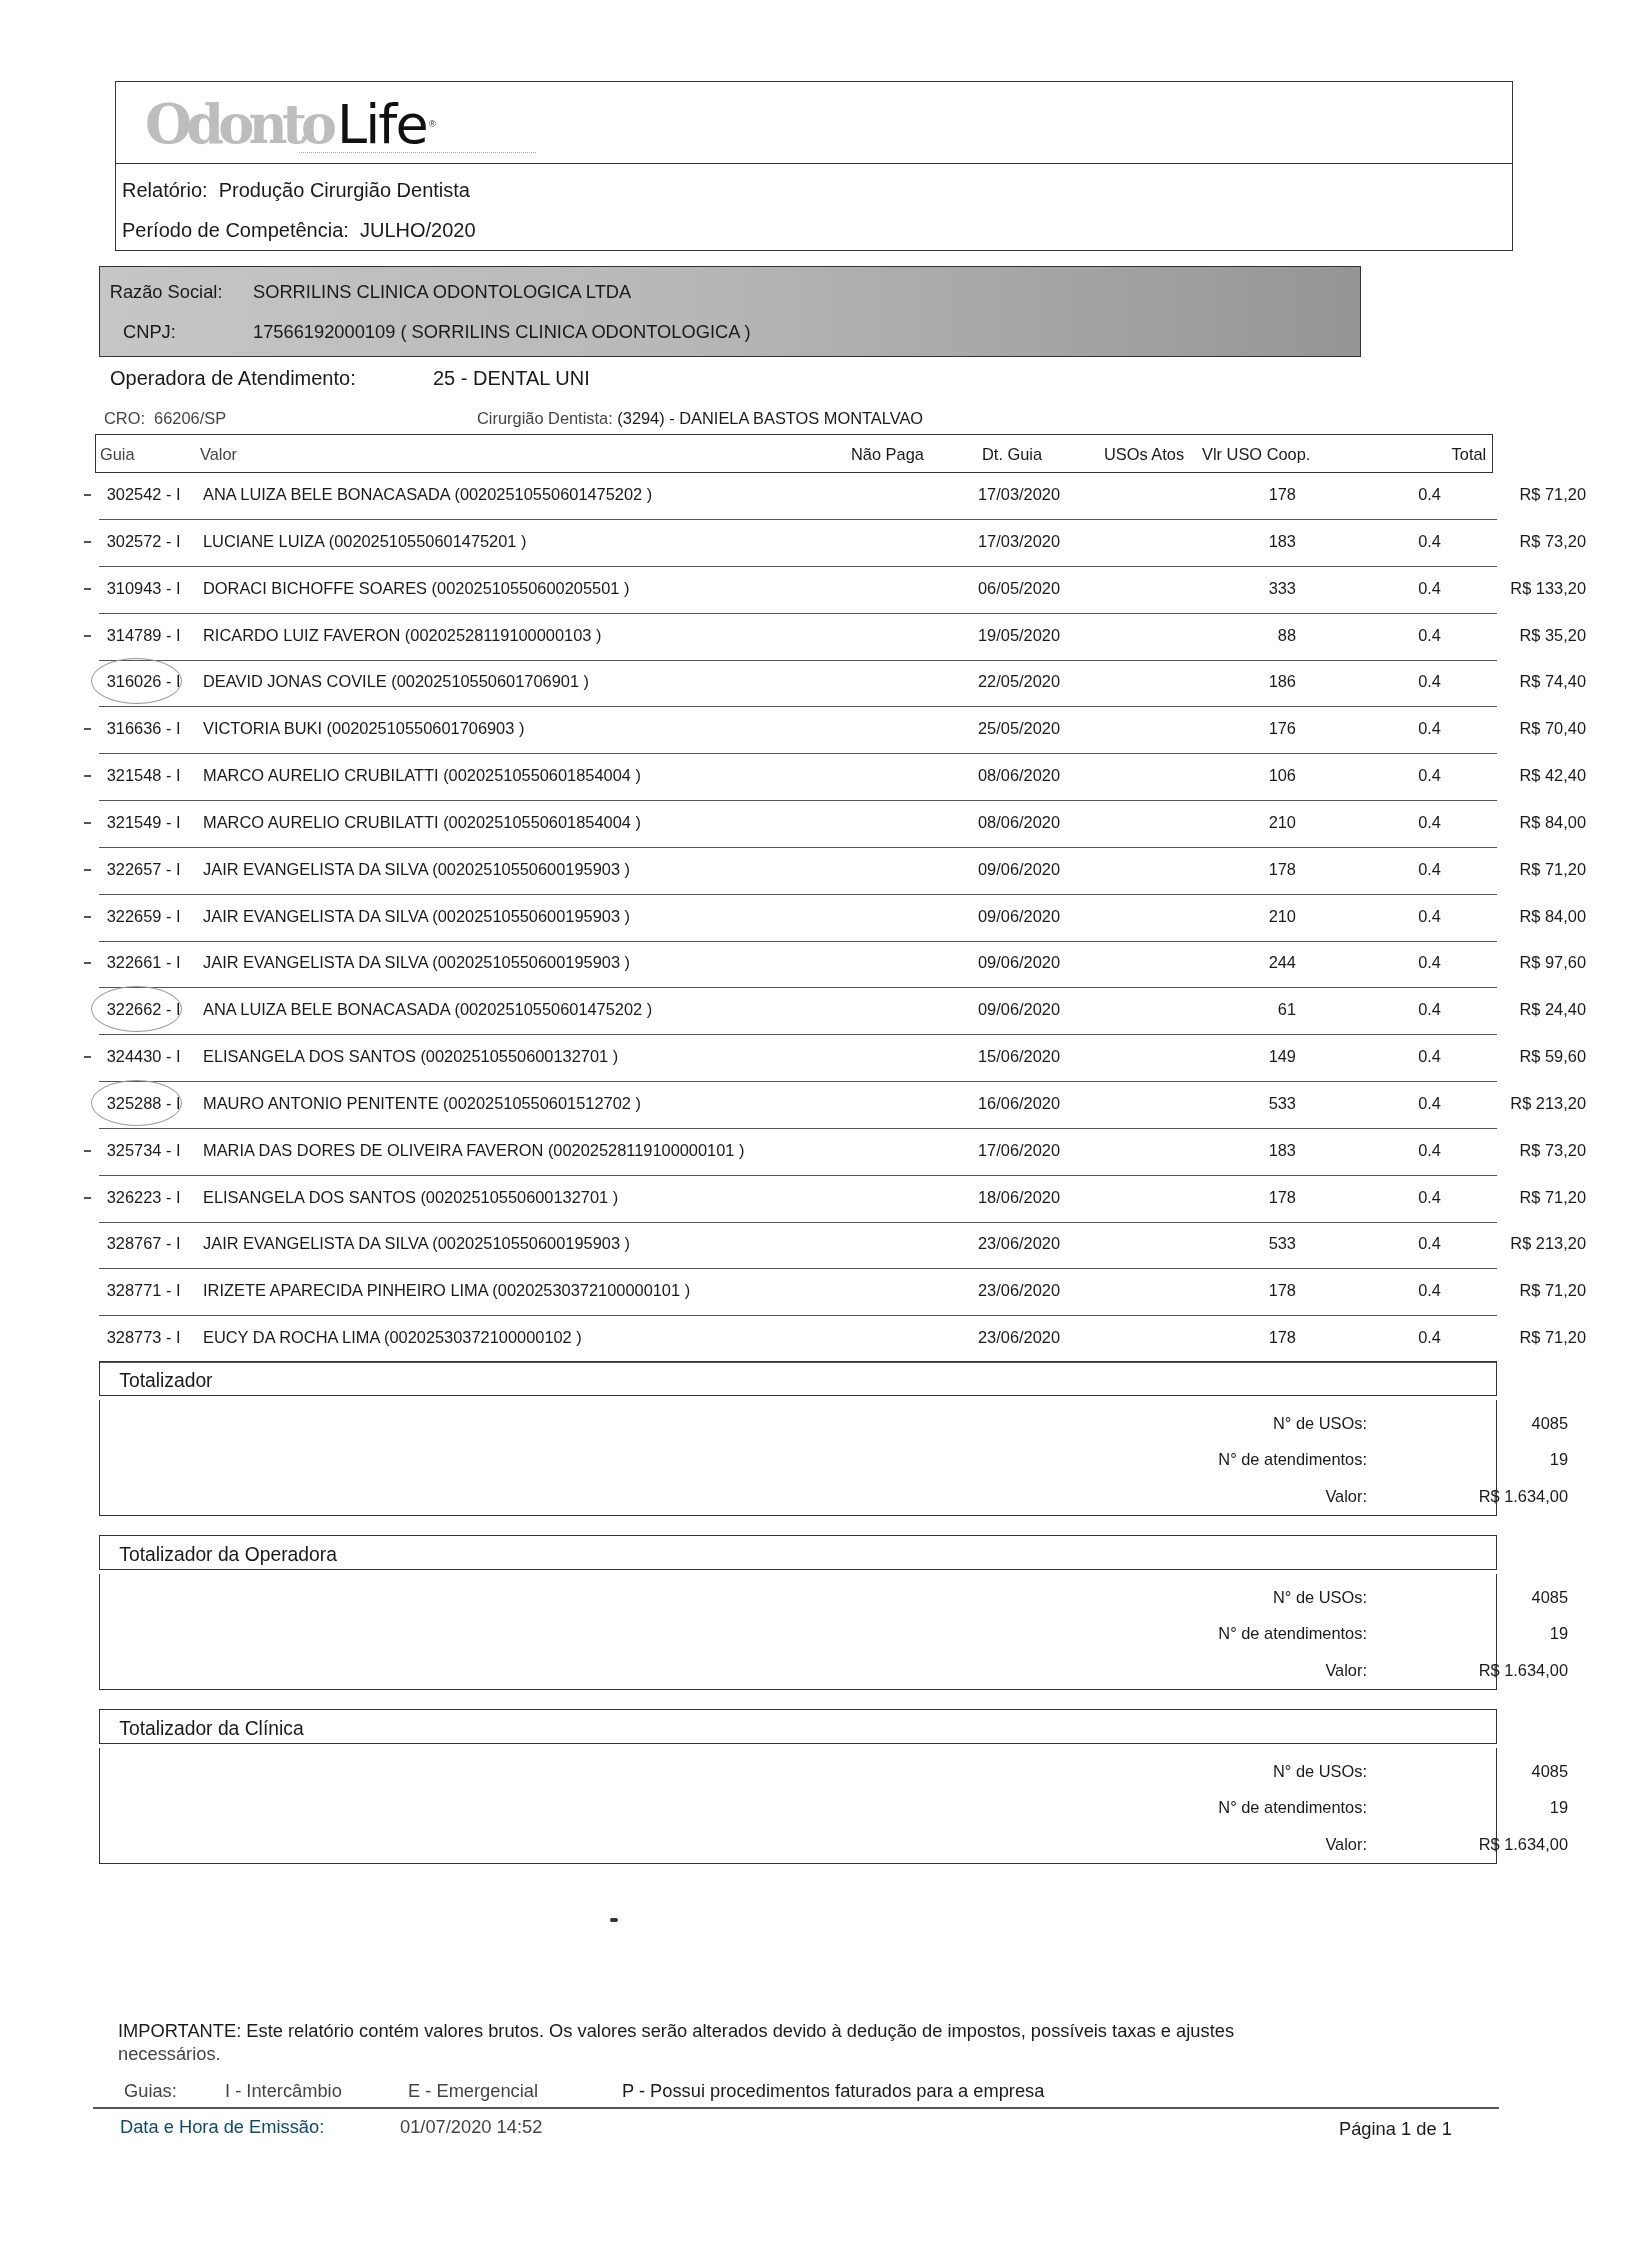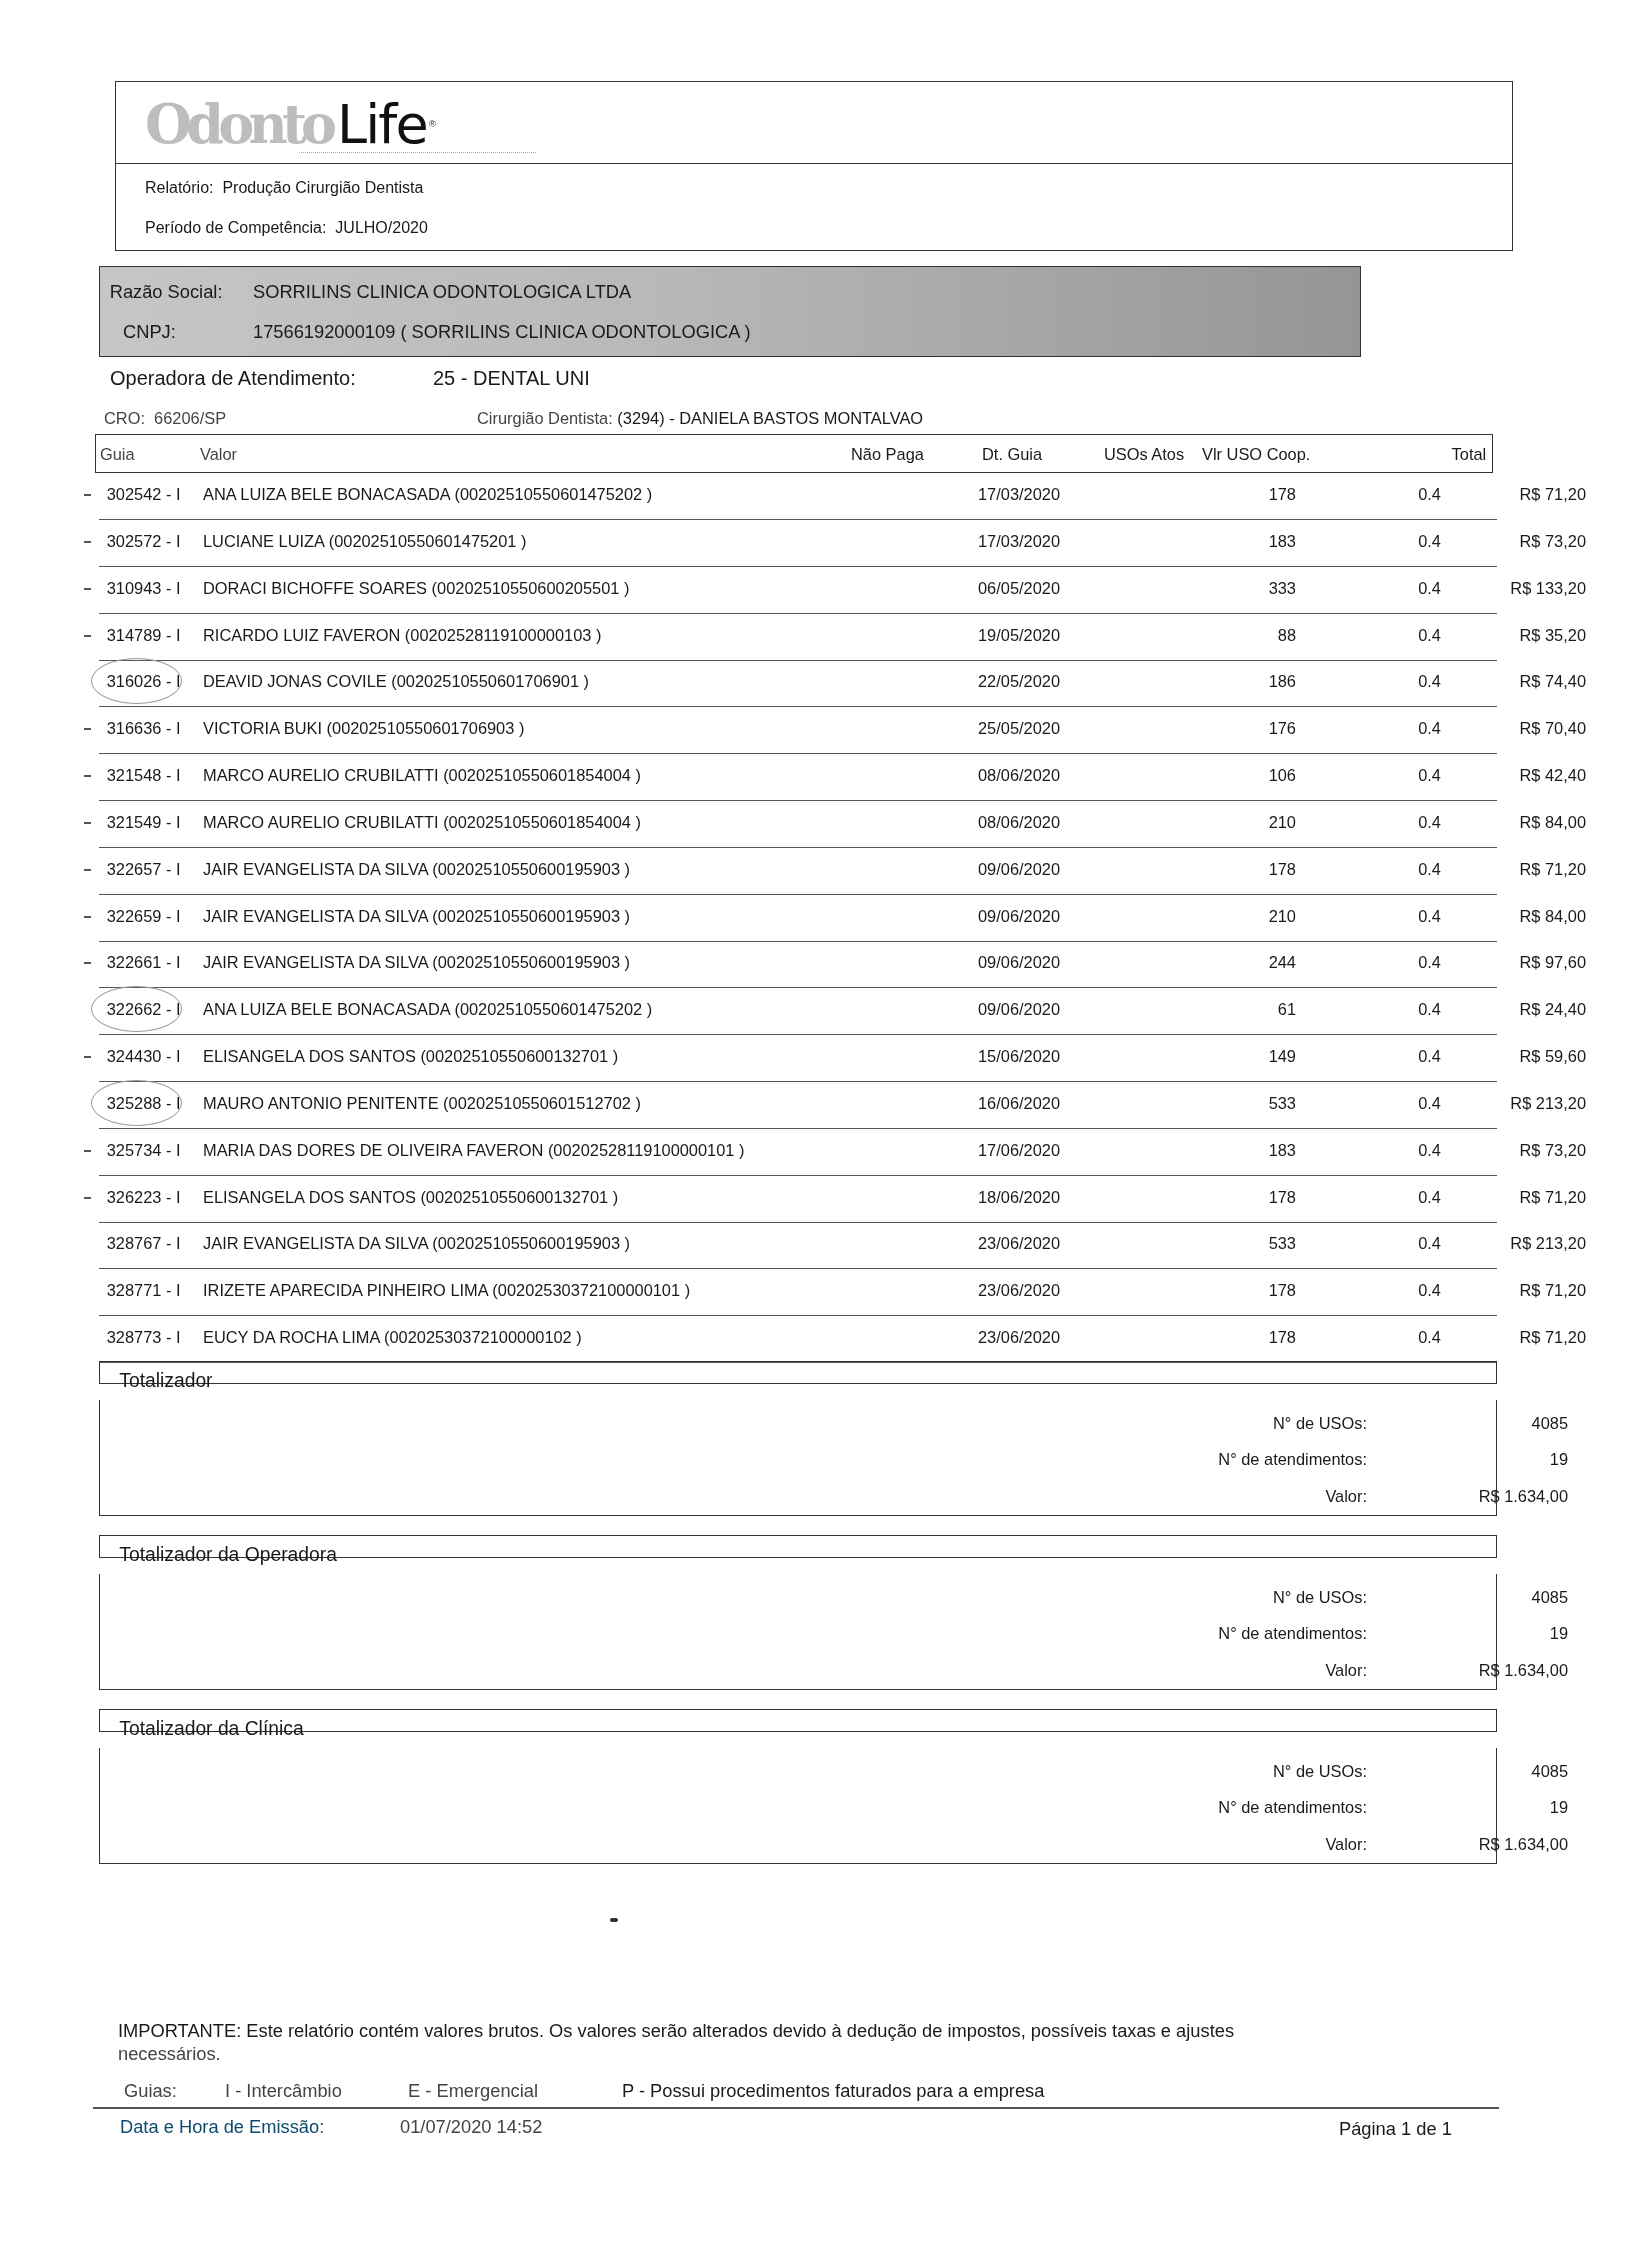--- a/index.html
+++ b/index.html
@@ -7,42 +7,42 @@
   .abs{position:absolute;}
   .box{border:1.4px solid #333;box-sizing:border-box;}
   
   #hdr{left:99px;top:81px;width:1398px;height:170px;margin-left:16px;}
   #hdr .logo-row{height:81px;border-bottom:1.4px solid #333;position:relative;}
   .logo{position:absolute;left:29px;top:15.4px;font-size:54px;line-height:54px;letter-spacing:-1.9px;}
   .logo .odonto{color:#bdbdbd;font-family:"DejaVu Serif",serif;font-weight:bold;letter-spacing:-5.8px;}
   .logo .life{color:#111;font-family:"DejaVu Sans",sans-serif;font-weight:normal;margin-left:5.8px;}
   .logo .reg{font-size:9.7px;vertical-align:top;color:#333;margin-left:1.9px;}
   .tagline{position:absolute;left:183px;top:70px;width:237px;height:3.9px;border-top:1.9px dotted #aaa;}
-  .hline{font-size:16px;position:absolute;left:29px;}
+  .hline{font-size:20px;position:absolute;left:6px;}
   
   #band{left:99px;top:266px;width:1262px;height:91px;background:linear-gradient(90deg,#c6c6c6 0%,#b8b8b8 45%,#959595 100%);border:1.4px solid #333;box-sizing:border-box;text-align:center;}
   #band span{position:absolute;font-size:18.3px;color:#1a1a1a;}
   .t21{font-size:20px;}
   .t17{font-size:16.4px;}
   
   #thead{left:95px;top:434px;width:1398px;height:39px;border:1.4px solid #333;box-sizing:border-box;}
   #thead span{position:absolute;top:9.7px;font-size:16.4px;}
   
   .row{position:absolute;left:99px;width:1398px;height:46px;border-bottom:1.4px solid #555;}
   .row span{position:absolute;top:11.6px;font-size:16.4px;white-space:nowrap;}
   .c-guia{left:7.7px;}
   .c-nome{left:104px;}
   .c-dt{left:879px;}
   .c-usos{left:1062px;width:135px;text-align:right;}
   .c-vlr{left:1236px;width:106px;text-align:right;}
   .c-tot{left:1313px;width:174px;text-align:right;}
   .mark{position:absolute;left:-15.4px;top:21px;width:7.7px;height:1.9px;background:#555;}
   .circle{position:absolute;left:-7.7px;top:-1.9px;width:89px;height:44px;border:1px solid #999;border-radius:50%;}
   
-  .tot-title{position:absolute;left:99px;width:1398px;height:23px;border:1.4px solid #333;box-sizing:border-box;}
+  .tot-title{position:absolute;left:99px;width:1398px;height:35px;border:1.4px solid #333;box-sizing:border-box;}
   .tot-title span{position:absolute;left:19.3px;top:7.7px;font-size:19.3px;}
   .tot-body{position:absolute;left:99px;width:1398px;height:116px;border:1.4px solid #333;border-top:none;box-sizing:border-box;}
   .tot-body .lbl{position:absolute;width:290px;left:977px;text-align:right;font-size:16.4px;}
   .tot-body .val{position:absolute;width:174px;left:1294px;text-align:right;font-size:16.4px;}
   .foot{font-size:18.3px;margin-left:16px;}
 </style>
 </head>
 <body>
 
 <div id="hdr" class="abs box">

